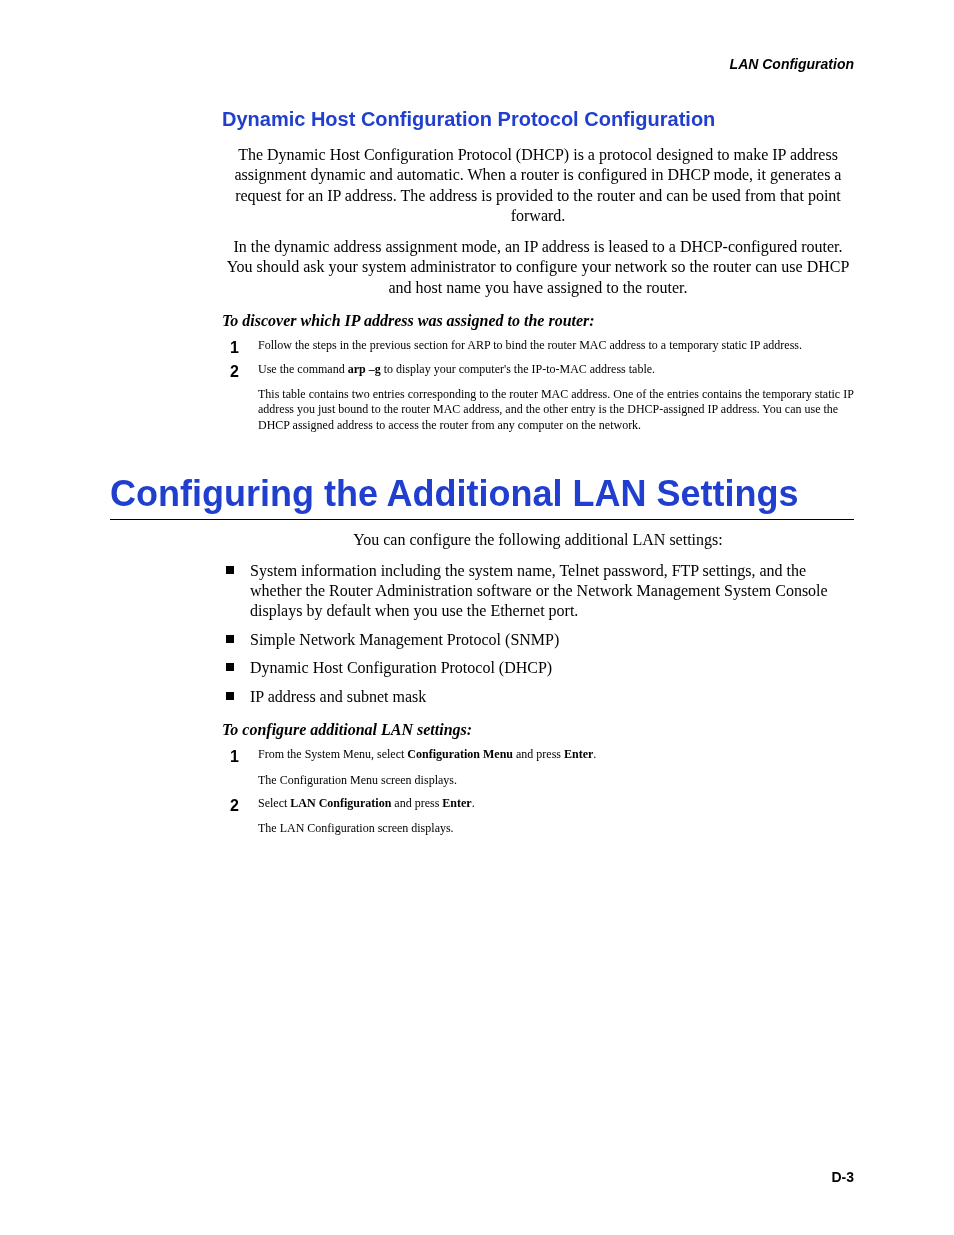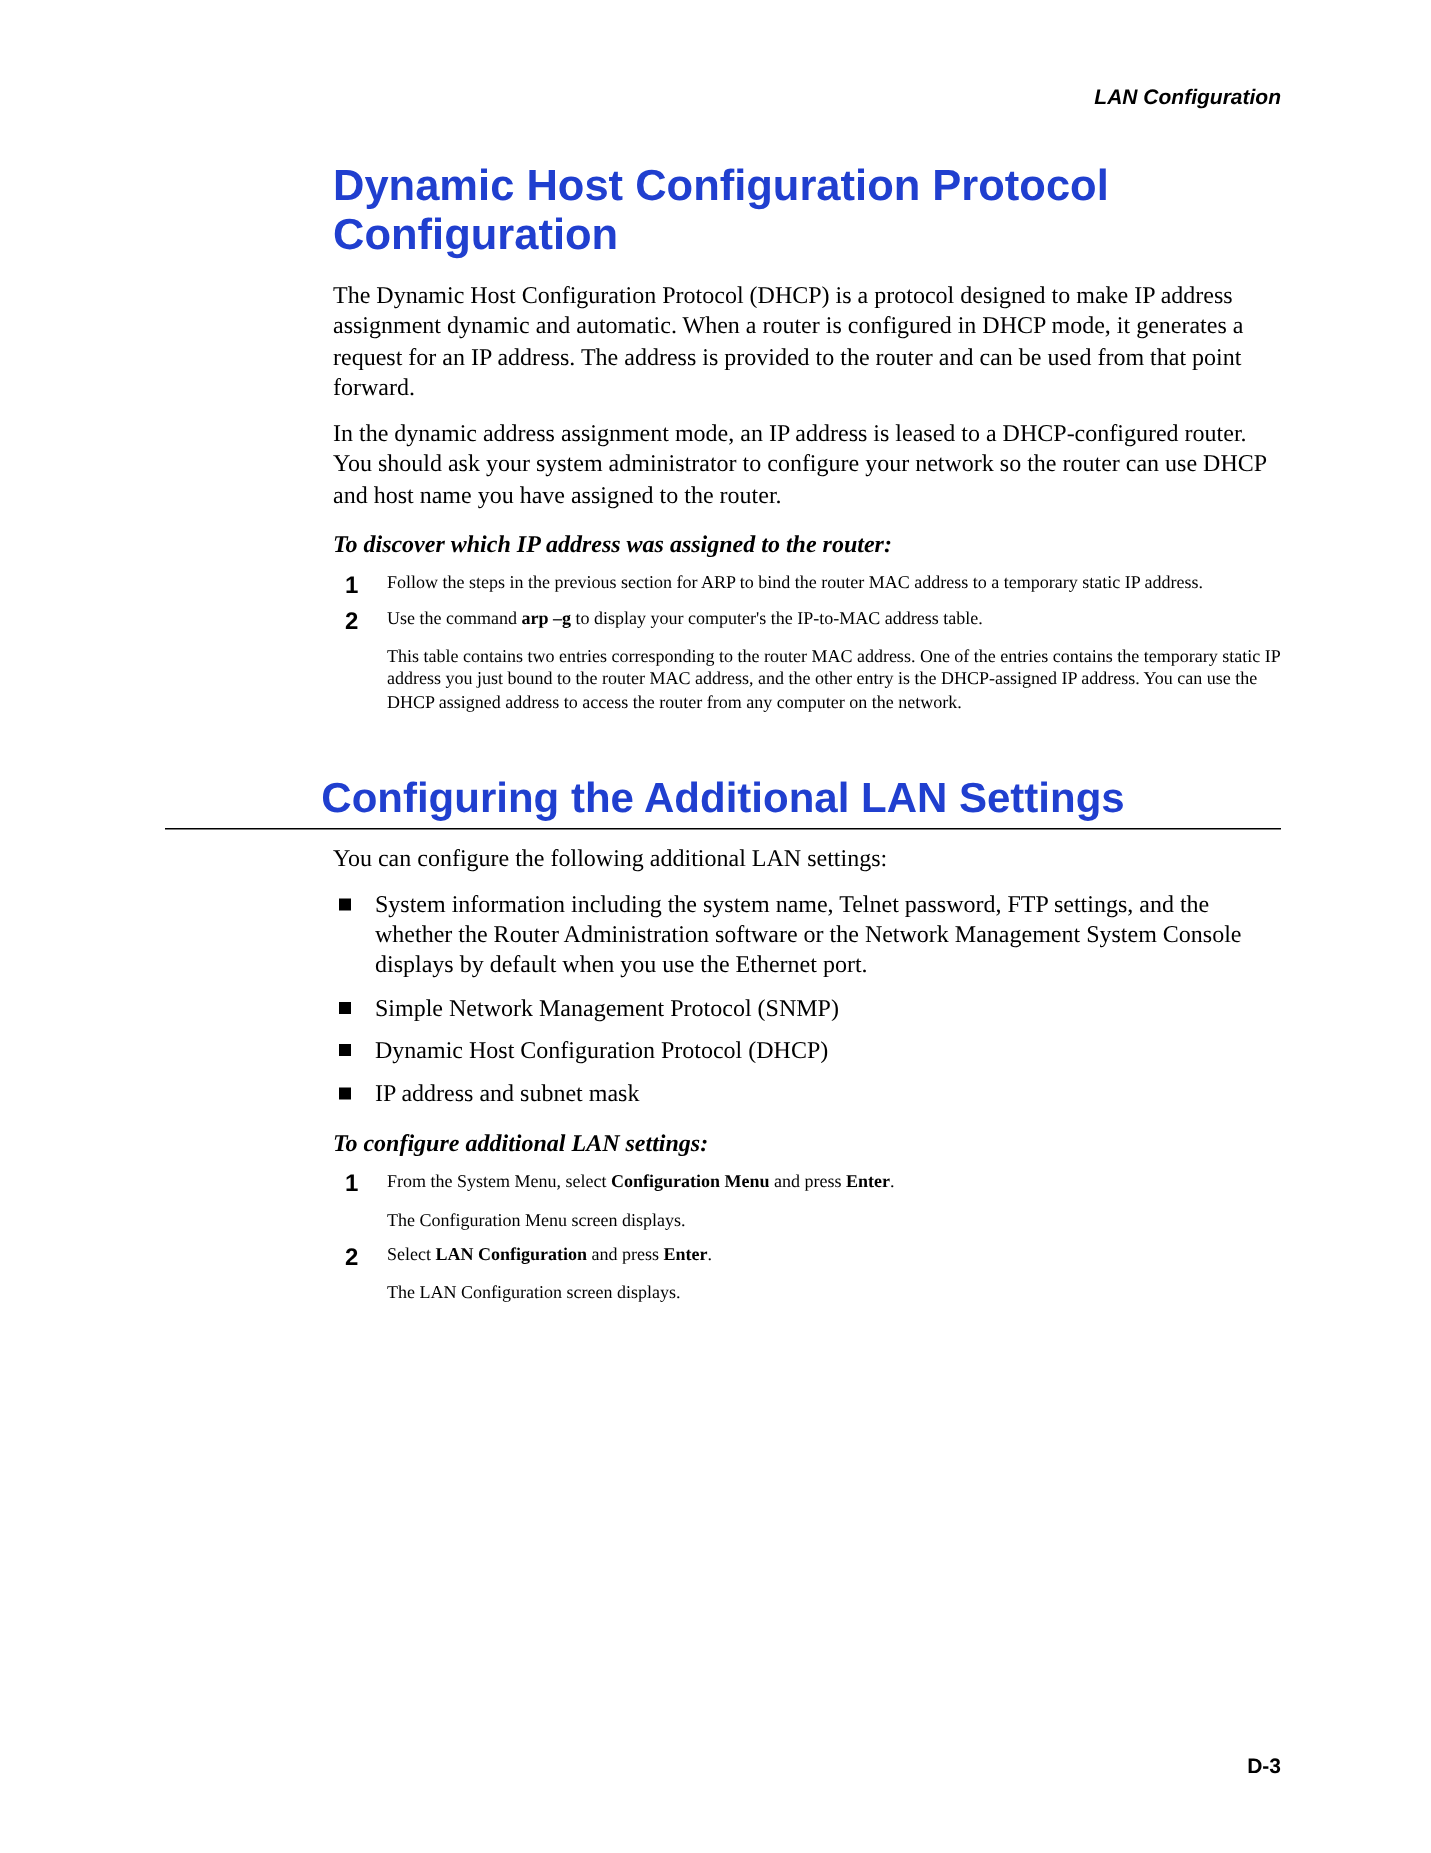--- a/index.html
+++ b/index.html
@@ -26,41 +26,41 @@
     color: #000;
     margin-bottom: 36px;
   }
   .content {
     margin-left: 112px;
   }
   h2.section {
     font-family: Arial, Helvetica, sans-serif;
     color: #203fcf;
     font-weight: bold;
-    font-size: 29px;
+    font-size: 20px;
     margin: 0 0 14px 0;
   }
   h1.section-major {
     font-family: Arial, Helvetica, sans-serif;
     color: #203fcf;
     font-weight: bold;
-    font-size: 28px;
+    font-size: 36px;
     margin: 40px 0 0 0;
     padding-bottom: 4px;
     border-bottom: 1px solid #000;
-    text-align: center;
   }
   .section-major-wrap {
     margin-left: 0;
     margin-right: 0;
   }
   p.body {
     font-size: 16px;
     line-height: 1.28;
     margin: 10px 0;
+    text-align: center;
   }
   p.bold-lead {
     font-weight: bold;
     font-size: 16px;
     margin: 14px 0 8px 0;
     font-style: italic;
   }
   ol.steps {
     list-style: none;
     padding: 0;

